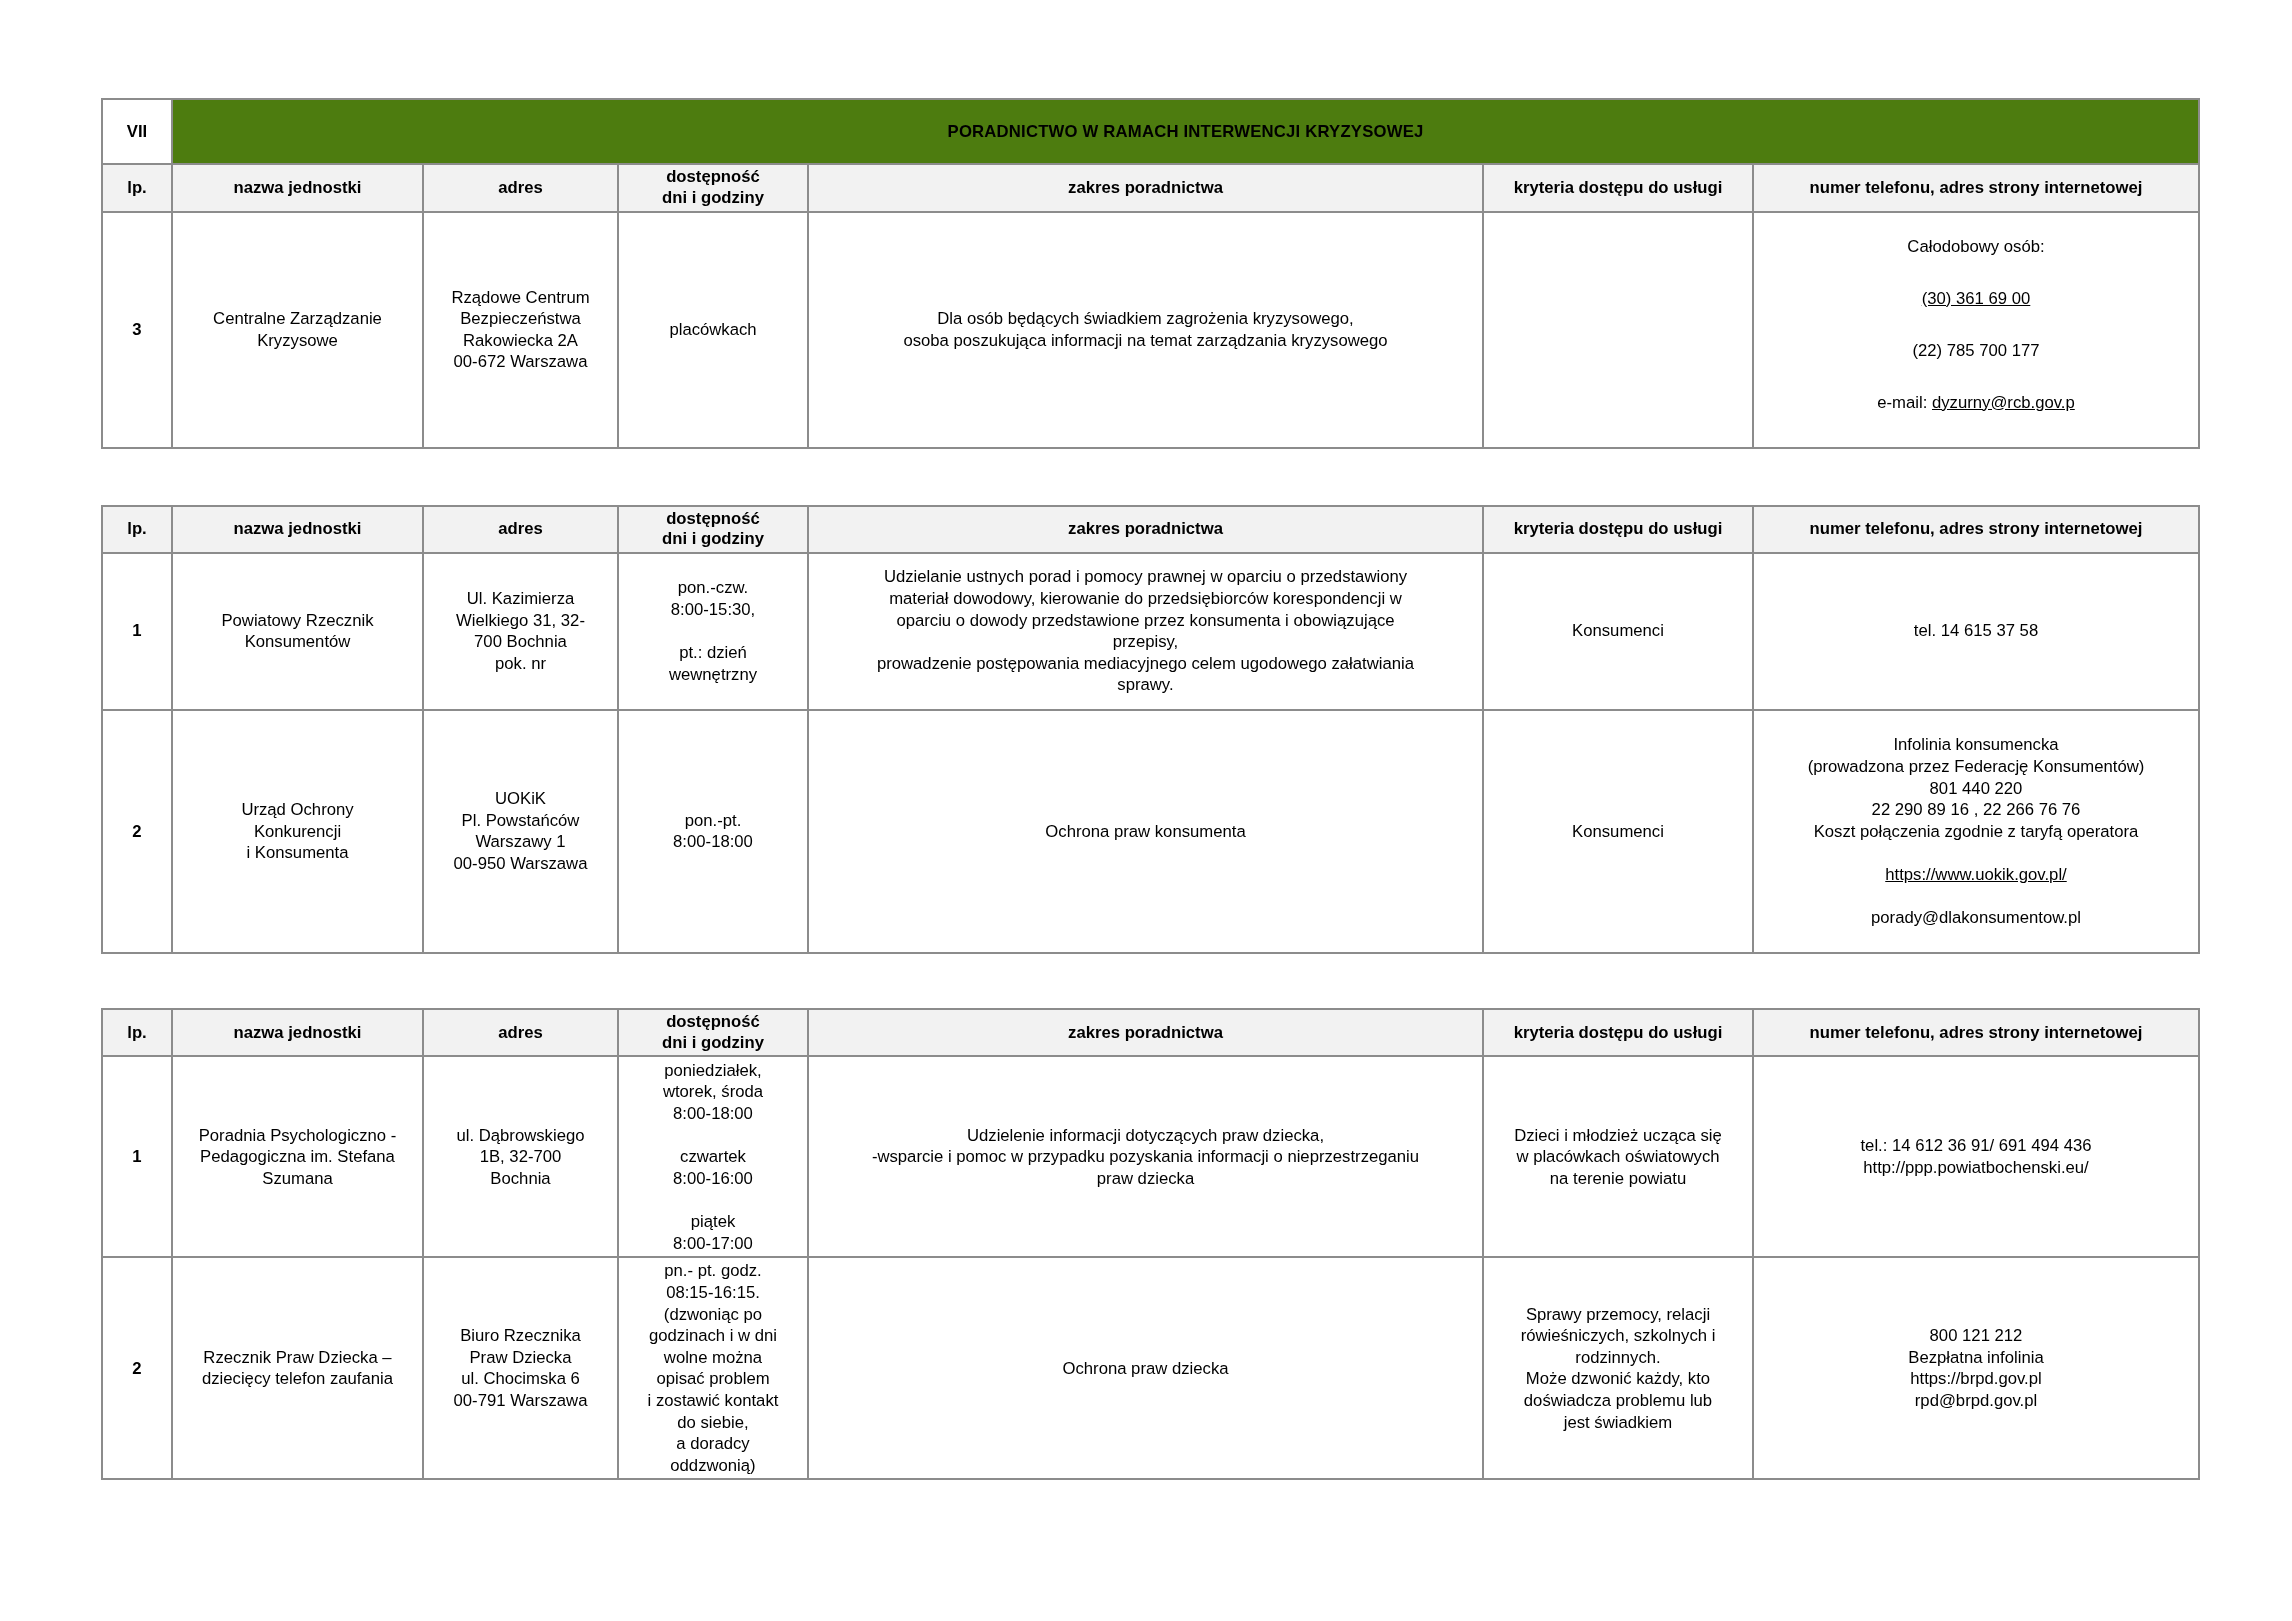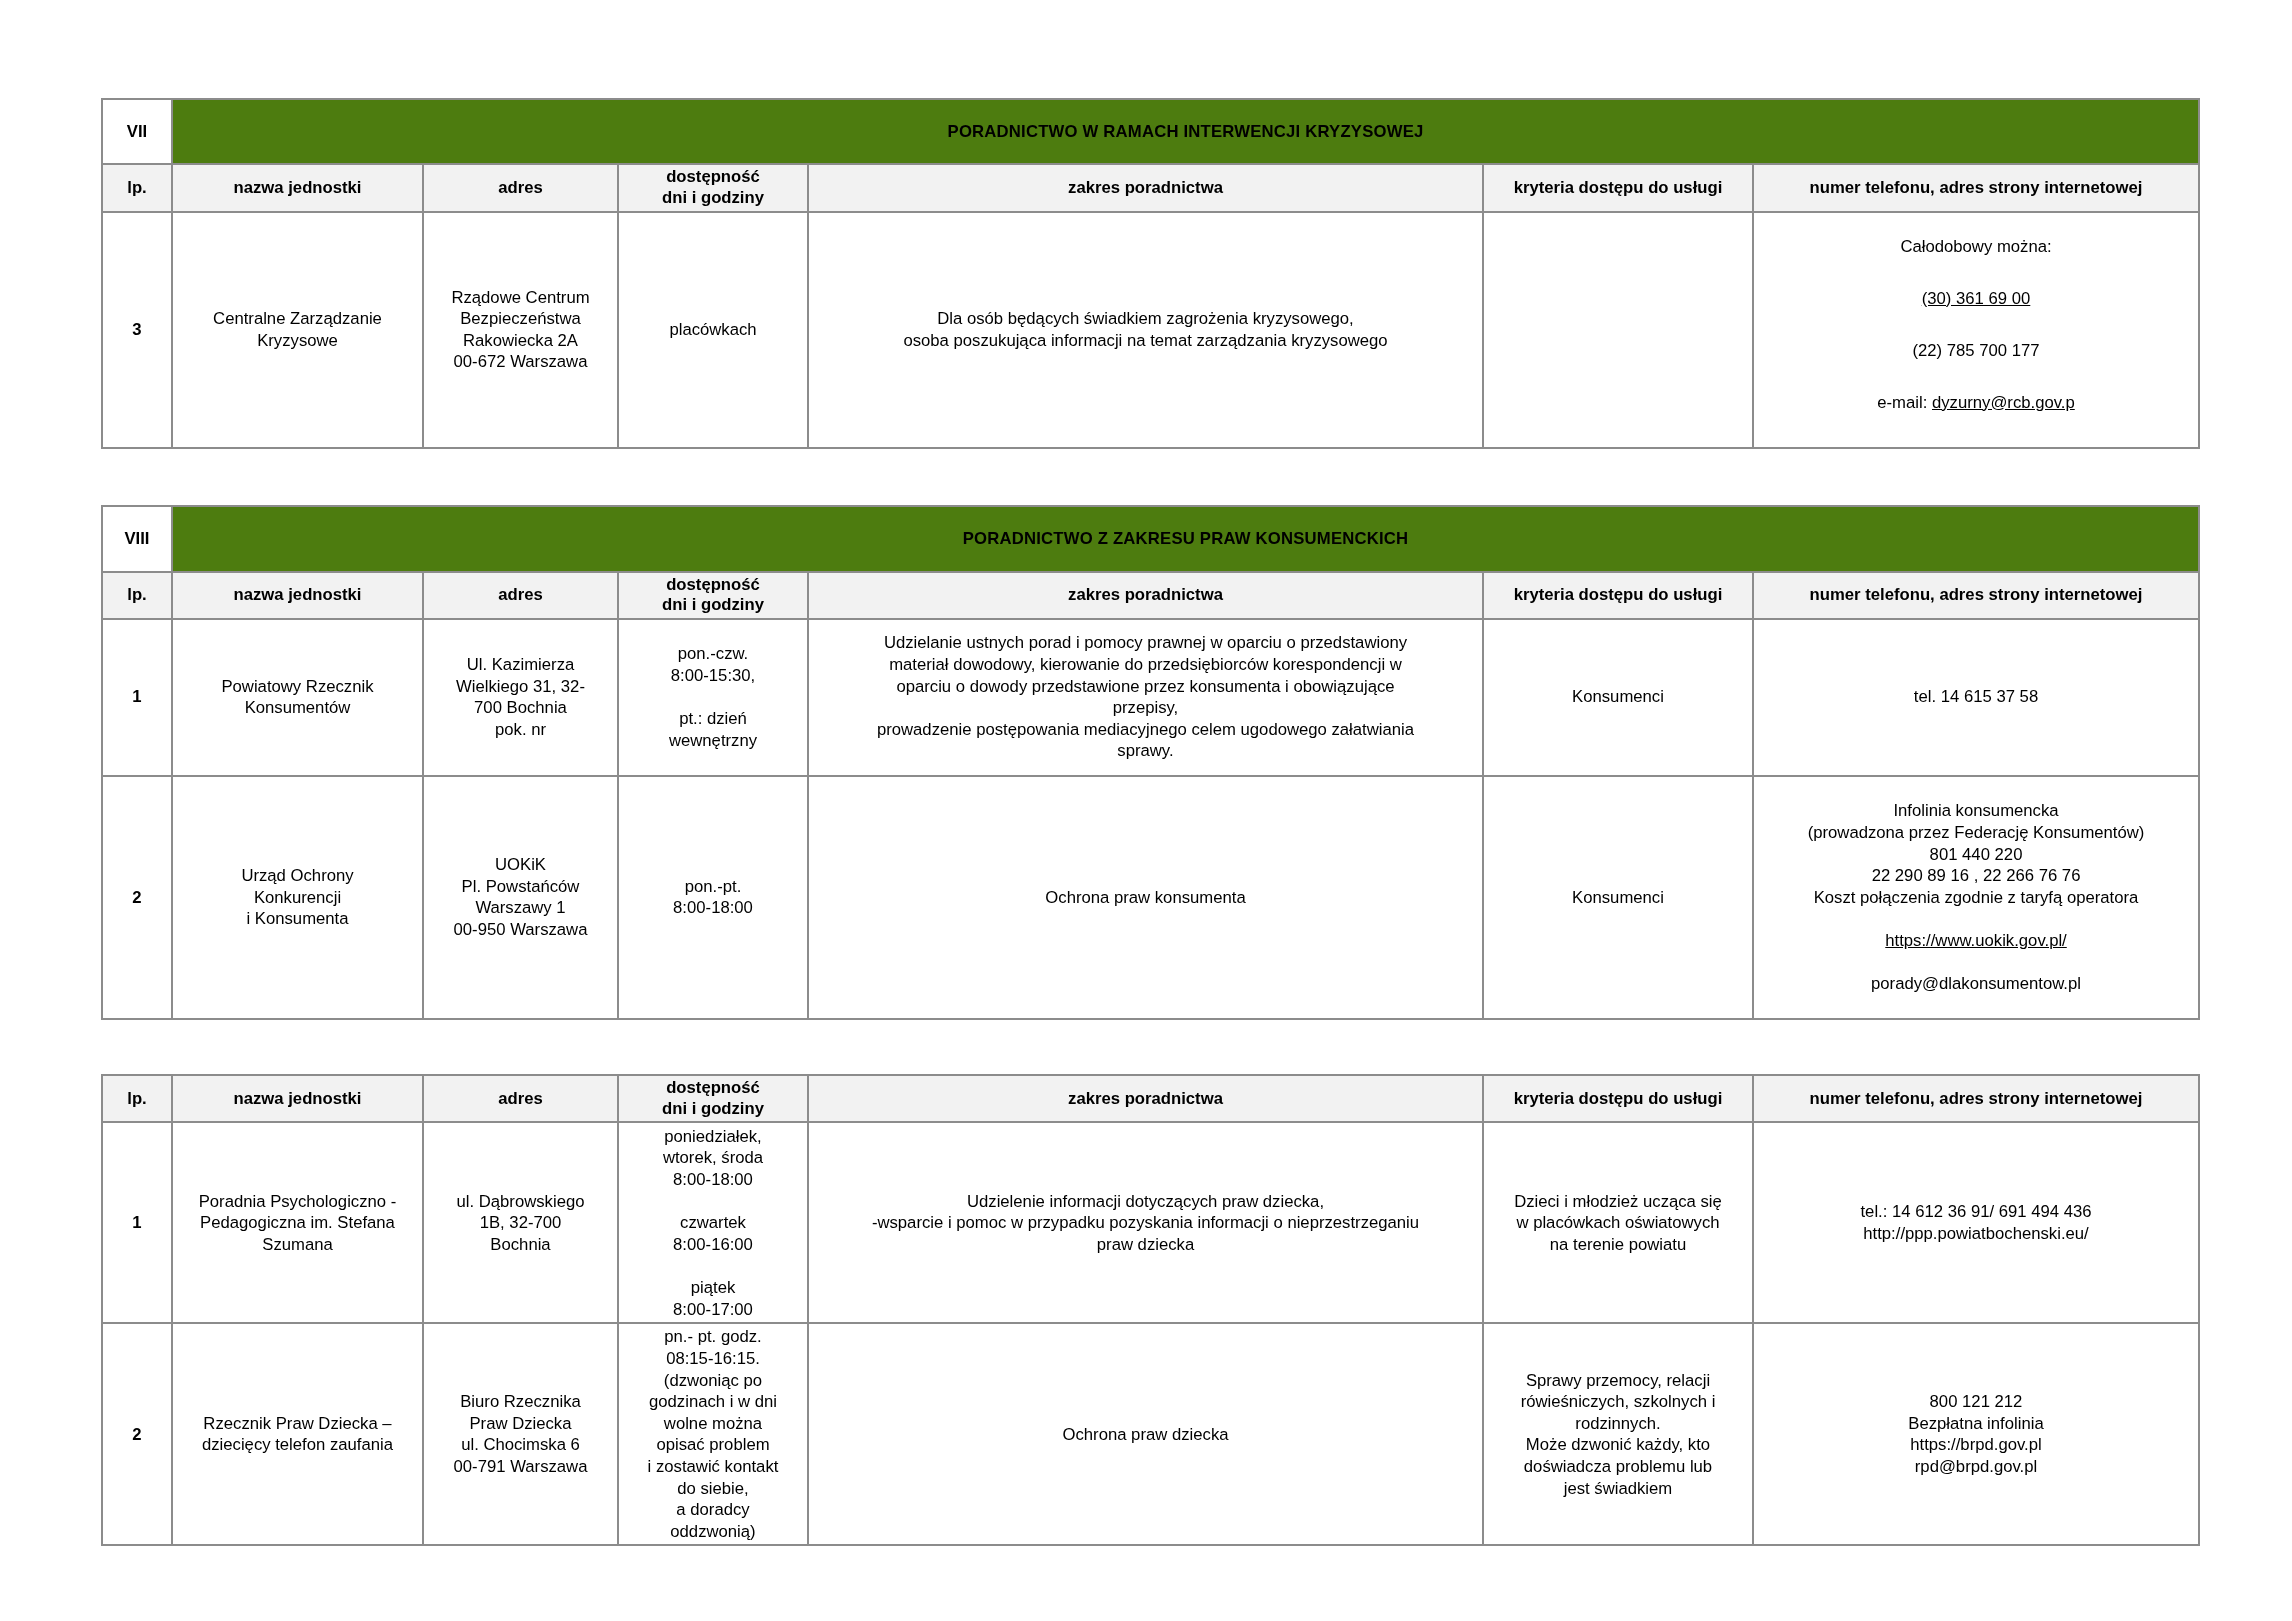--- a/index.html
+++ b/index.html
@@ -106,44 +106,40 @@
 Kryzysowe</td>
       <td>Rządowe Centrum
 Bezpieczeństwa
 Rakowiecka 2A
  00-672 Warszawa</td>
       <td>placówkach</td>
       <td class="align-left">Dla osób będących świadkiem zagrożenia kryzysowego,
 osoba poszukująca informacji na temat zarządzania kryzysowego</td>
       <td></td>
       <td class="tel-left">
-        <p>Całodobowy można:</p>
+        <p>Całodobowy osób:</p>
         <p><span class="lnk">(30)  361 69 00</span></p>
         <p>(22)  785 700 177</p>
         <p><span>e-mail: </span><span class="lnk">dyzurny@rcb.gov.p</span></p>
       </td>
     </tr>
   </tbody>
     </table>
 
   <table class="grid t2">
     <colgroup>
       <col style="width:70px">
         <col style="width:251px">
         <col style="width:195px">
       <col style="width:190px">
         <col style="width:675px">
         <col style="width:270px">
       <col style="width:446px">
     </colgroup>
     <tbody>
-        <tr style="height:66px">
-      <td class="numeral">VIII</td>
-      <td class="band" colspan="6">PORADNICTWO Z ZAKRESU PRAW KONSUMENCKICH</td>
-    </tr>
     <tr class="headrow" style="height:44px">
       <th>lp.</th>
       <th>nazwa jednostki</th>
       <th>adres</th>
       <th>dostępność
 dni i godziny</th>
       <th>zakres poradnictwa</th>
       <th>kryteria dostępu do usługi</th>
       <th>numer telefonu, adres strony internetowej</th>
     </tr>

